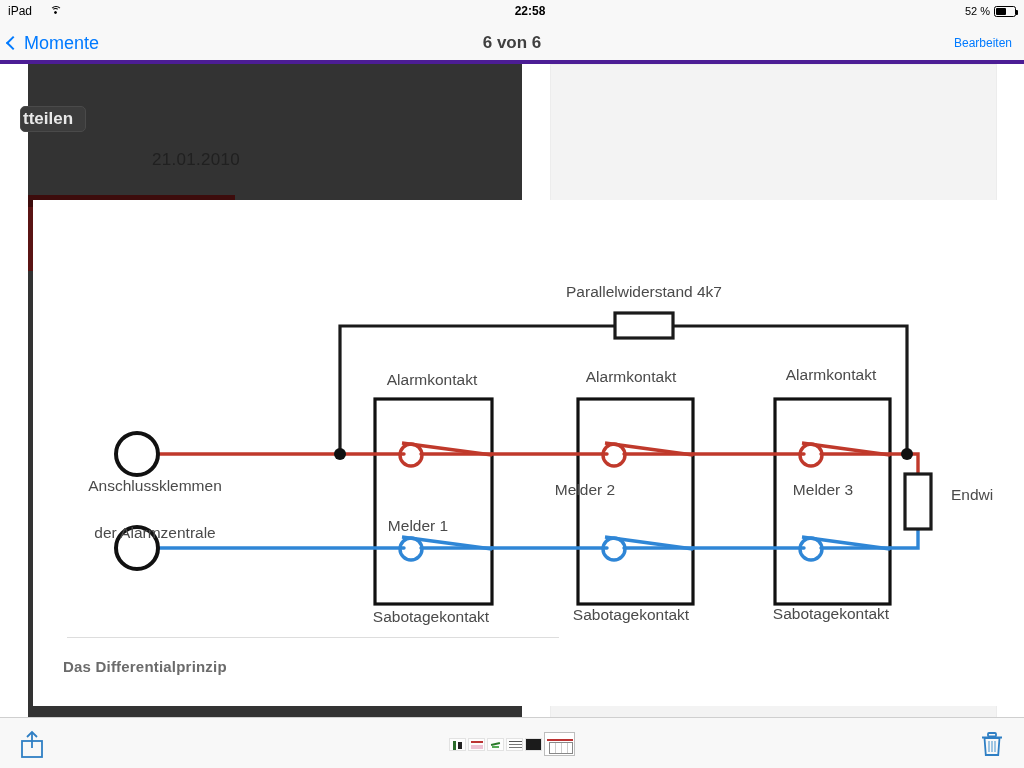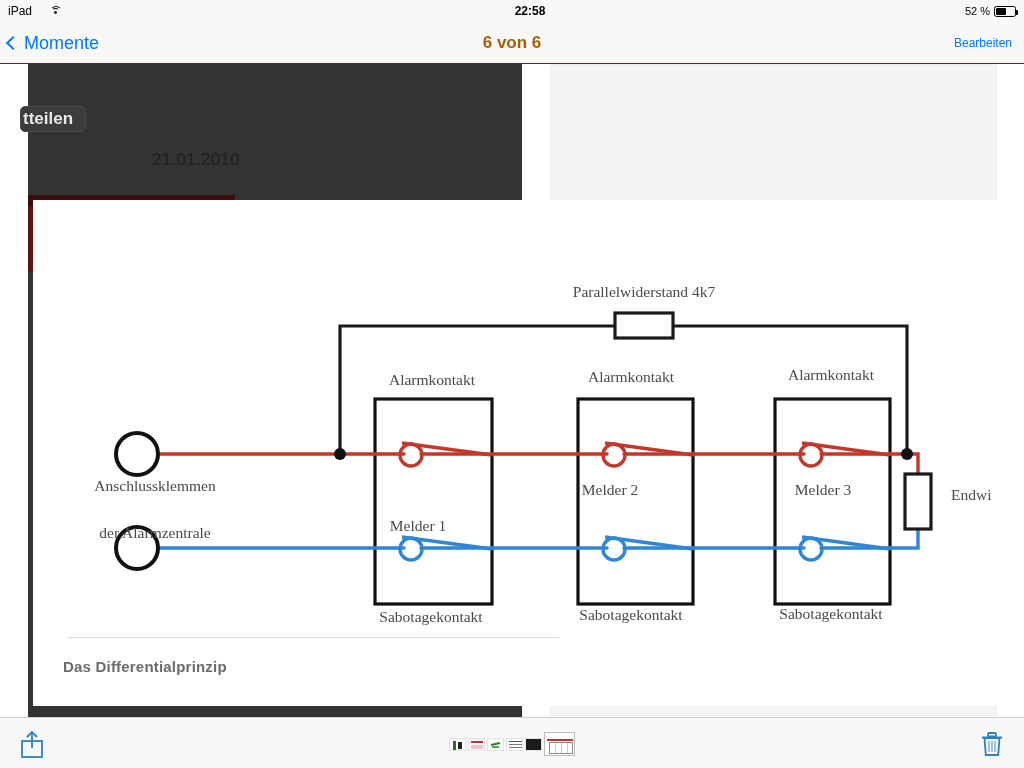--- a/index.html
+++ b/index.html
@@ -39,36 +39,36 @@
   }
   .batt::after {
     content:""; position:absolute; right:-3px; top:3px; width:2px; height:5px;
     background:#000; border-radius: 0 1px 1px 0;
   }
   .batt-fill { position:absolute; left:1px; top:1px; bottom:1px; background:#000; border-radius:1px; }
 
   
   .navbar {
     position: absolute; left: 0; top: 22px; width: 1024px; height: 42px;
-    background: #f8f8f8; border-bottom: 1px solid #4c1d95;
+    background: #f8f8f8; border-bottom: 4px solid #4c1d95;
   }
   .nav-back {
     position: absolute; left: 8px; top: 0; height: 42px;
     display: flex; align-items: center; gap: 4px;
     color: #007aff; font-size: 18px; cursor: pointer;
   }
   .chev {
     display: inline-block; width: 10px; height: 10px;
     border-left: 2.6px solid #007aff; border-bottom: 2.6px solid #007aff;
     transform: rotate(45deg); margin-right: 2px;
   }
   .nav-title {
     position: absolute; left: 0; top: 0; width: 1024px; height: 42px;
     display: flex; align-items: center; justify-content: center;
-    font-size: 17px; font-weight: bold; color: #a16207;
+    font-size: 17px; font-weight: bold; color: #404040;
   }
   .nav-edit {
     position: absolute; right: 12px; top: 0; height: 42px;
     display: flex; align-items: center; color: #007aff; font-size: 12px; cursor: pointer;
   }
 
   
   .canvas {
     position: absolute; left: 0; top: 64px; width: 1024px; height: 653px;
     background: #ffffff; overflow: hidden;
@@ -113,21 +113,21 @@
     background: #dddddd;
   }
   .caption {
     position: absolute; left: 30px; top: 458px;
     font-size: 15px; font-weight: bold; color: #6b6b6b; letter-spacing: .2px;
   }
   .svg-wrap { position: absolute; left: 0; top: 0; width: 964px; height: 440px; }
 
   .diag-label {
     position: absolute; color: #4a4a4a; font-size: 15.5px;
-    font-family: Liberation Serif, serif; white-space: nowrap;
+    font-family: Liberation Sans, sans-serif; white-space: nowrap;
   }
   .lbl-center { transform: translateX(-50%); }
 
   
   .toolbar {
     position: absolute; left: 0; bottom: 0; width: 1024px; height: 51px;
     background: #f8f8f8; border-top: 1px solid #cfcfcf;
   }
   .tb-share {
     position: absolute; left: 16px; top: 10px; width: 32px; height: 32px; cursor: pointer;
@@ -266,21 +266,21 @@
         <circle cx="104" cy="348" r="21" fill="#fff" stroke="#111" stroke-width="4"></circle>
       </svg>
 
       <div class="diag-label lbl-center" style="left:611px; top:83px;">Parallelwiderstand 4k7</div>
 
       <div class="diag-label lbl-center" style="left:399px; top:171px;">Alarmkontakt</div>
       <div class="diag-label lbl-center" style="left:598px; top:168px;">Alarmkontakt</div>
       <div class="diag-label lbl-center" style="left:798px; top:166px;">Alarmkontakt</div>
 
       <div class="diag-label lbl-center" style="left:385px; top:281px;margin-top:36px;">Melder 1</div>
-      <div class="diag-label lbl-center" style="left:577px; top:281px;">Melder 2</div>
+      <div class="diag-label lbl-center" style="left:552px; top:281px;">Melder 2</div>
       <div class="diag-label lbl-center" style="left:790px; top:281px;">Melder 3</div>
 
       <div class="diag-label lbl-center" style="left:398px; top:408px;">Sabotagekontakt</div>
       <div class="diag-label lbl-center" style="left:598px; top:406px;">Sabotagekontakt</div>
       <div class="diag-label lbl-center" style="left:798px; top:405px;">Sabotagekontakt</div>
 
       <div class="diag-label lbl-center" style="left:122px; top:277px;">Anschlussklemmen</div>
       <div class="diag-label lbl-center" style="left:122px; top:300px;margin-top:24px;">der Alarmzentrale</div>
 
       <div class="diag-label" style="left:918px; top:286px;">Endwi</div>

